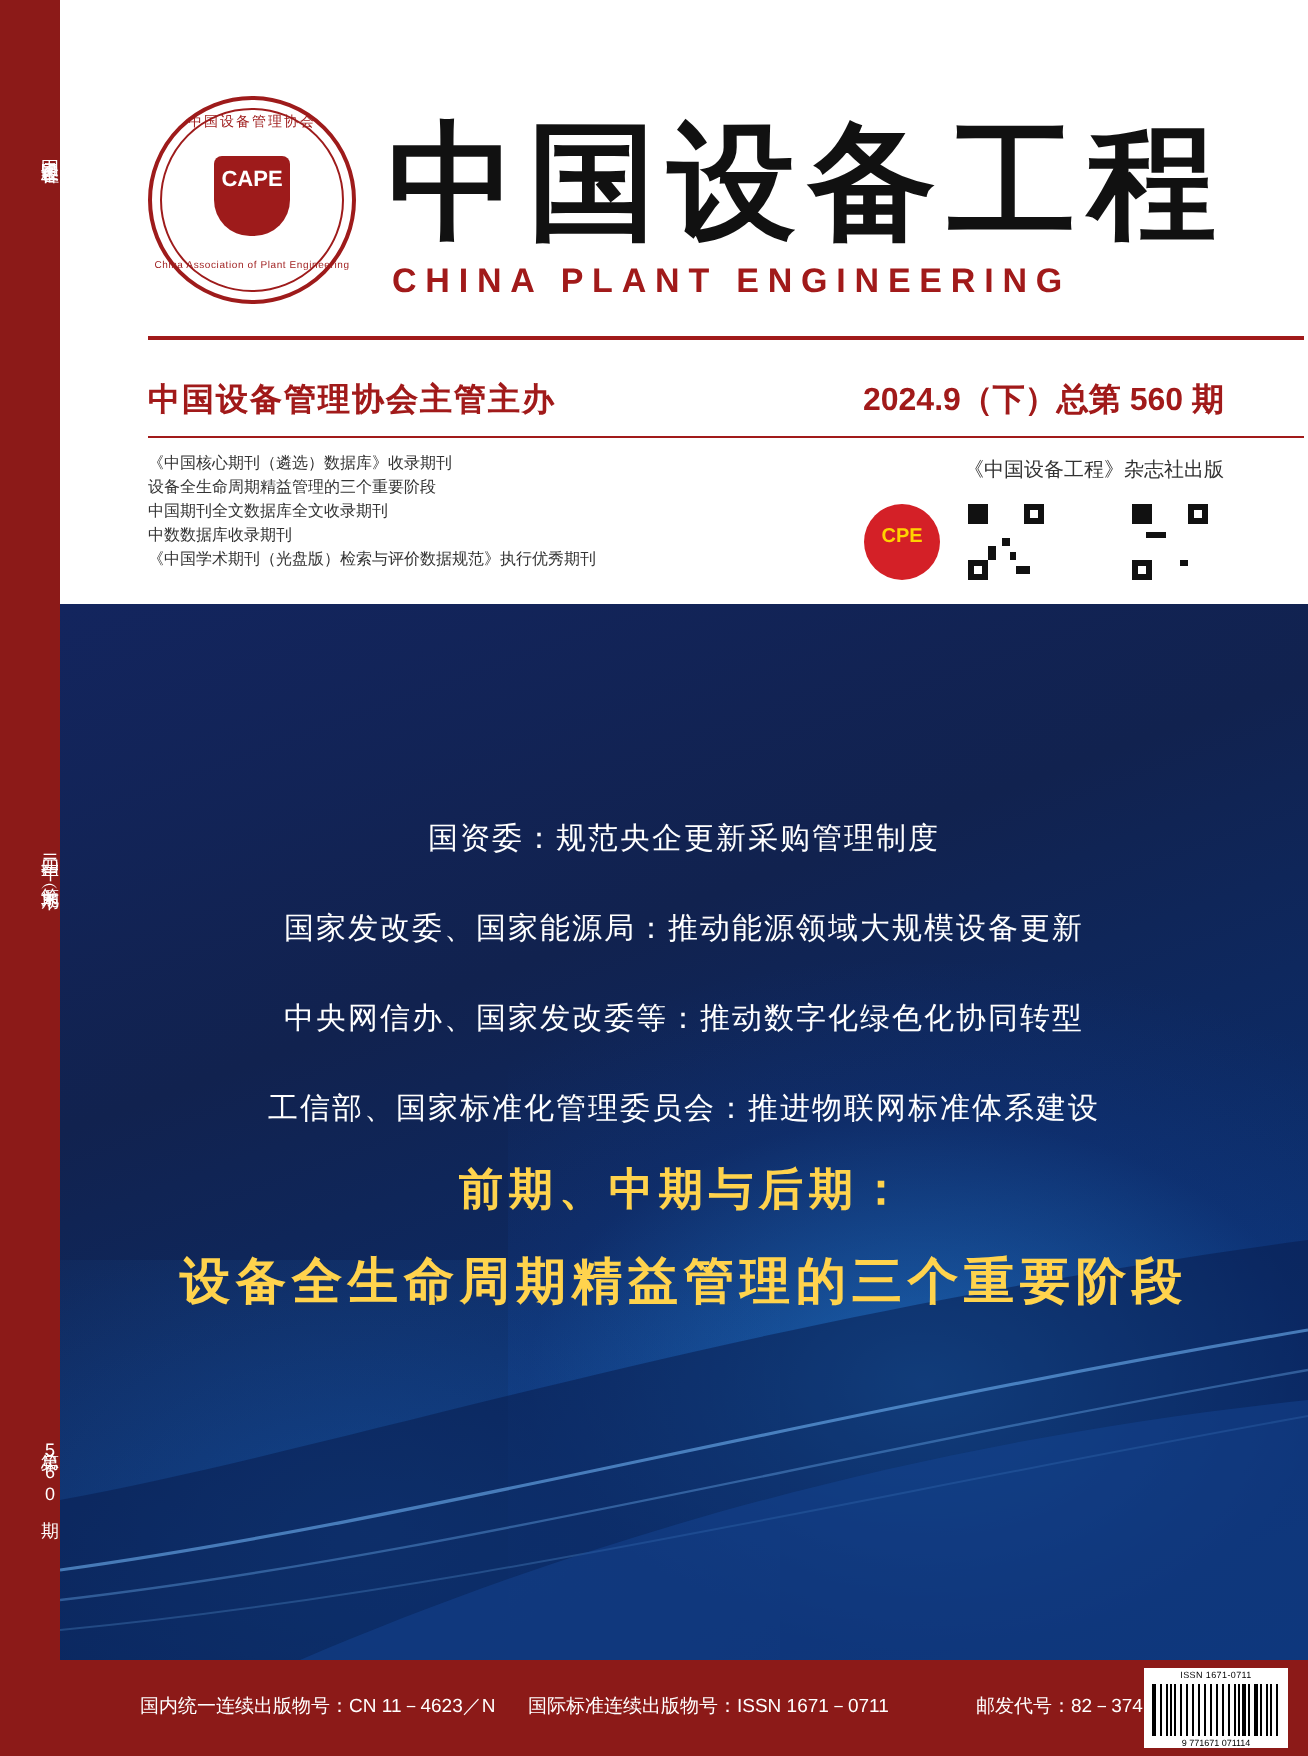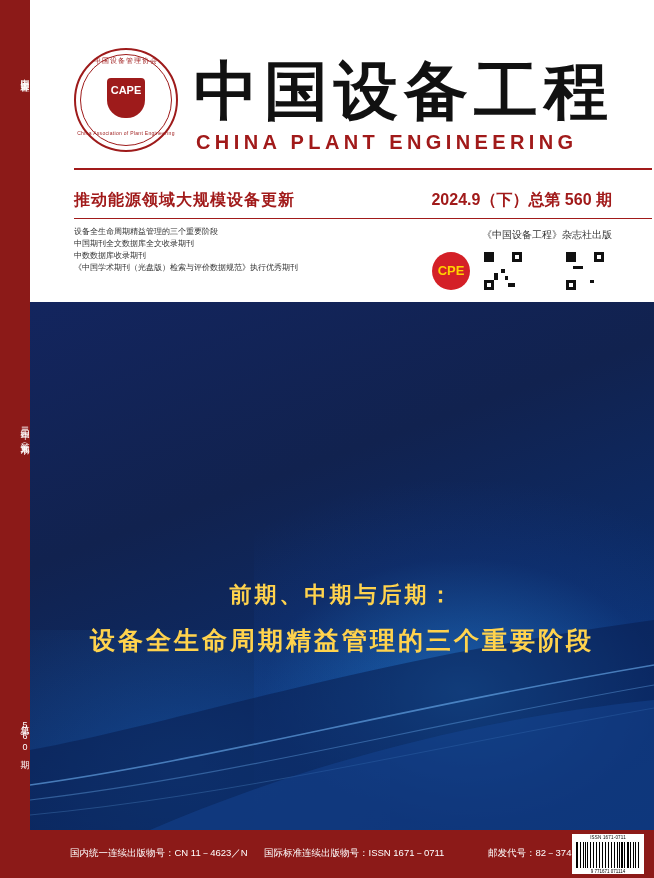--- a/index.html
+++ b/index.html
@@ -81,21 +81,21 @@
     position:absolute;left:148px;top:48px;
     font-family:"DejaVu Serif", serif;
     font-size:64px;
     font-weight:bold;
     color:#111111;
     letter-spacing:6px;
     white-space:nowrap;
   }
   .title-en{
     position:absolute;left:150px;top:131px;
-    font-size:20px;
+    font-size:17px;
     font-weight:bold;
     color:#a11a1a;
     letter-spacing:4.4px;
     white-space:nowrap;
   }
   .rule{
     position:absolute;left:28px;top:168px;width:578px;height:2px;
     background:#a11a1a;
   }
   .sponsor{
@@ -121,21 +121,21 @@
   }
   .badges{
     position:absolute;right:16px;top:252px;height:38px;
   }
   .cpe-badge{
     position:absolute;right:144px;top:0;width:38px;height:38px;
     border-radius:50%;background:#d42027;
   }
   .cpe-badge i{
     position:absolute;left:0;top:11px;width:38px;text-align:center;
-    font-style:normal;color:#ffd200;font-weight:bold;font-size:13px;
+    font-style:normal;color:#ffd200;font-weight:bold;font-size:10px;
   }
   .qr{
     position:absolute;top:0;width:38px;height:38px;background:#ffffff;
   }
   .qr.q1{right:92px;}
   .qr.q2{right:10px;}
   .qr-cell{position:absolute;background:#111;}
 
   
   .main{
@@ -221,26 +221,27 @@
           <span>CAPE</span>
         </div>
         <div class="arc-bottom">China Association of Plant Engineering</div>
       </div>
 
       <div class="title-cn">中国设备工程</div>
       <div class="title-en">CHINA PLANT ENGINEERING</div>
 
       <div class="rule"></div>
 
-      <div class="sponsor">推动能源领域大规模设备更新</div>
+      <div class="sponsor">中国设备管理协会主管主办</div>
       <div class="issue">2024.9（下）总第 560 期</div>
 
       <div class="rule2"></div>
 
       <div class="indexes">
+        <div>《中国核心期刊（遴选）数据库》收录期刊</div>
         <div>设备全生命周期精益管理的三个重要阶段</div>
         <div>中国期刊全文数据库全文收录期刊</div>
         <div>中数数据库收录期刊</div>
         <div>《中国学术期刊（光盘版）检索与评价数据规范》执行优秀期刊</div>
       </div>
 
       <div class="publisher">《中国设备工程》杂志社出版</div>
 
       <div class="badges">
         <div class="cpe-badge">
@@ -320,20 +321,26 @@
     <div class="glow2"></div>
 
     <svg class="swoosh" viewBox="0 0 624 230" preserveAspectRatio="none">
       <path d="M0,150 C160,120 330,60 624,20 L624,230 L0,230 Z" fill="rgba(10,30,78,0.55)"></path>
       <path d="M0,185 C180,160 360,110 624,65" stroke="rgba(120,190,255,0.55)" stroke-width="1.6" fill="none"></path>
       <path d="M0,200 C190,178 380,128 624,85" stroke="rgba(120,190,255,0.35)" stroke-width="1.2" fill="none"></path>
       <path d="M0,215 C200,196 400,148 624,108" stroke="rgba(120,190,255,0.22)" stroke-width="1" fill="none"></path>
       <path d="M120,230 C260,170 430,120 624,100 L624,230 Z" fill="rgba(22,70,150,0.45)"></path>
     </svg>
 
+    <div class="headlines">
+      <div>国资委：规范央企更新采购管理制度</div>
+      <div>国家发改委、国家能源局：推动能源领域大规模设备更新</div>
+      <div>中央网信办、国家发改委等：推动数字化绿色化协同转型</div>
+      <div>工信部、国家标准化管理委员会：推进物联网标准体系建设</div>
+    </div>
 
     <div class="feature">
       <div class="l1">前期、中期与后期：</div>
       <div class="l2">设备全生命周期精益管理的三个重要阶段</div>
     </div>
   </div>
 
   <div class="footer">
     <div class="f-item f1">国内统一连续出版物号：CN 11－4623／N</div>
     <div class="f-item f2">国际标准连续出版物号：ISSN 1671－0711</div>

